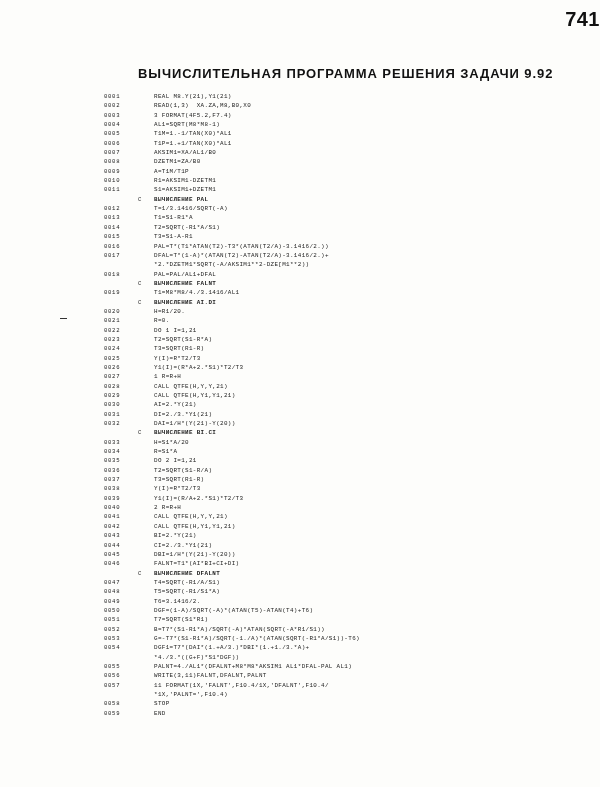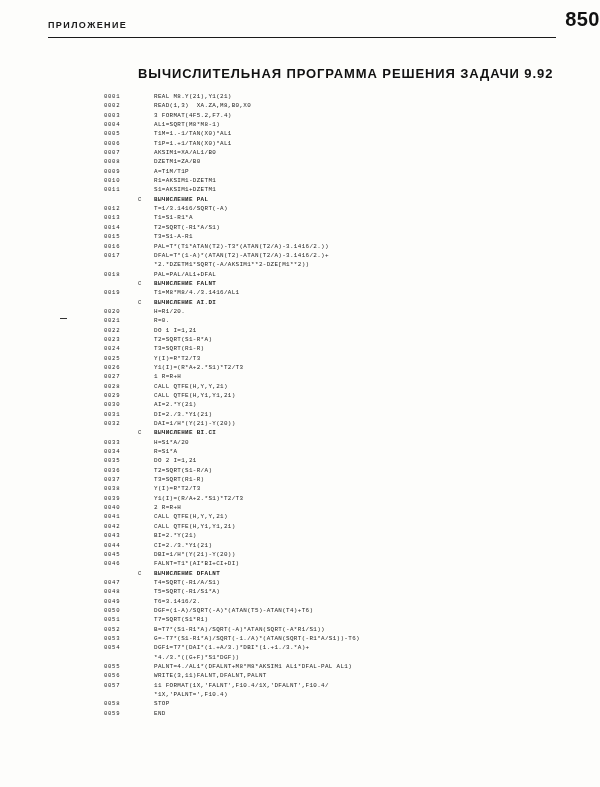--- a/index.html
+++ b/index.html
@@ -110,25 +110,21 @@
     top: 318px;
     width: 7px;
     border-bottom: 1px solid #333;
   }
 </style>
 </head>
 <body>
 
 <div class="page">
 
-  <div class="header">
-    <div class="header-left">ПРИЛОЖЕНИЕ</div>
-    <div class="header-rule"></div>
-  </div>
-  <div class="page-number">850</div>
+  <div class="page-number">741</div>
 
   <div class="doc-title">ВЫЧИСЛИТЕЛЬНАЯ ПРОГРАММА РЕШЕНИЯ ЗАДАЧИ 9.92</div>
 
   <div class="tick"></div>
 
   <div class="listing" id="listing">
       <div class="row"><span class="lineno">0001</span><span class="cmark"></span><span class="code">REAL M8.Y(21),Y1(21)</span></div>
       <div class="row"><span class="lineno">0002</span><span class="cmark"></span><span class="code">READ(1,3)  XA.ZA,M8,B0,X0</span></div>
       <div class="row"><span class="lineno">0003</span><span class="cmark"></span><span class="code">3 FORMAT(4F5.2,F7.4)</span></div>
       <div class="row"><span class="lineno">0004</span><span class="cmark"></span><span class="code">AL1=SQRT(M8*M8-1)</span></div>

